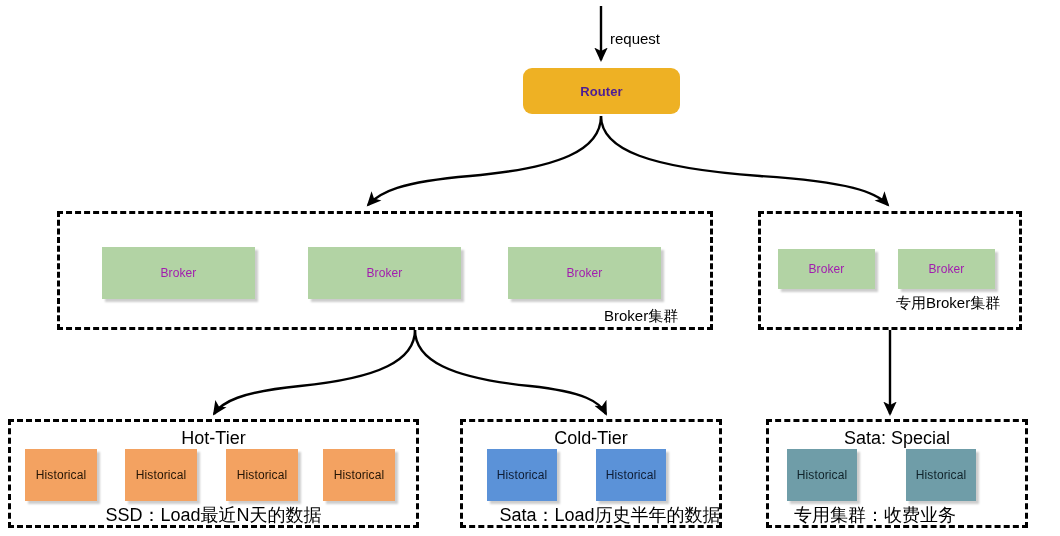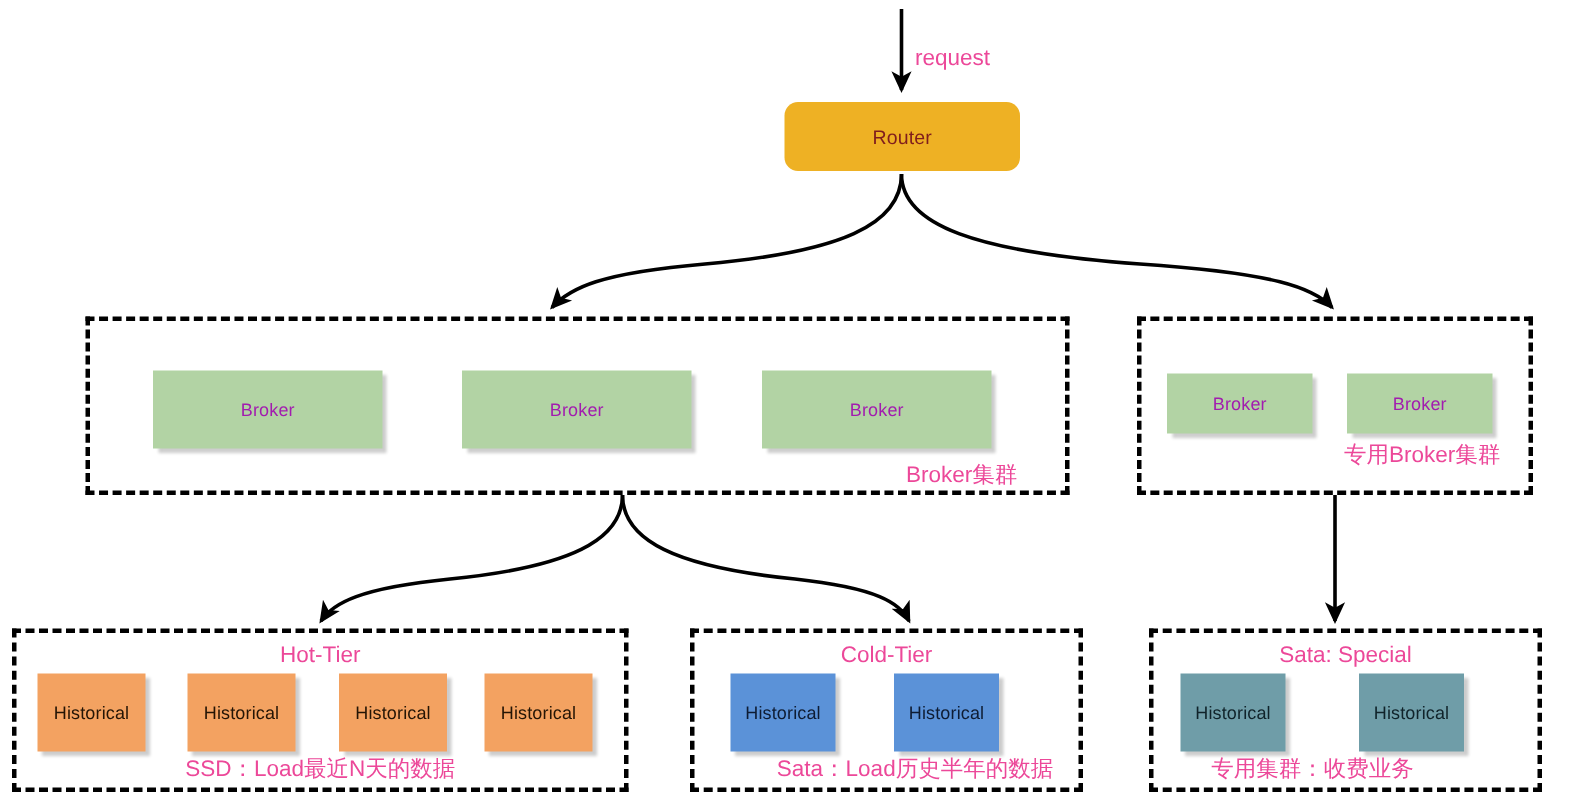--- a/index.html
+++ b/index.html
@@ -40,51 +40,52 @@
     align-items: center;
     justify-content: center;
     font-size: 12px;
     color: #a21caf;
     box-shadow: 3px 3px 2px rgba(0,0,0,0.20);
     letter-spacing: 0.1px;
   }
   .node.router {
     background: #eeb124;
     border-radius: 9px;
-    color: #7f1d1d;
+    color: #4c1d95;
     font-size: 13px;
     box-shadow: none;
+    font-weight: bold;
   }
   .node.broker {
     background: #b2d3a4;
   }
   .node.hist-hot {
     background: #f3a261;
     color: #241505;
   }
   .node.hist-cold {
     background: #5b92d8;
     color: #0e1c33;
   }
   .node.hist-special {
     background: #6f9da8;
     color: #10232a;
   }
   
   .label {
     position: absolute;
     font-size: 13px;
-    color: #ec4899;
+    color: #000000;
     white-space: nowrap;
   }
   .label.cluster-caption {
     font-size: 15px;
   }
   .label.tier-title {
-    font-size: 15px;
+    font-size: 18px;
     text-align: center;
   }
   .label.request {
     font-size: 15px;
   }
 </style>
 </head>
 <body>
 
 <div id="canvas">

